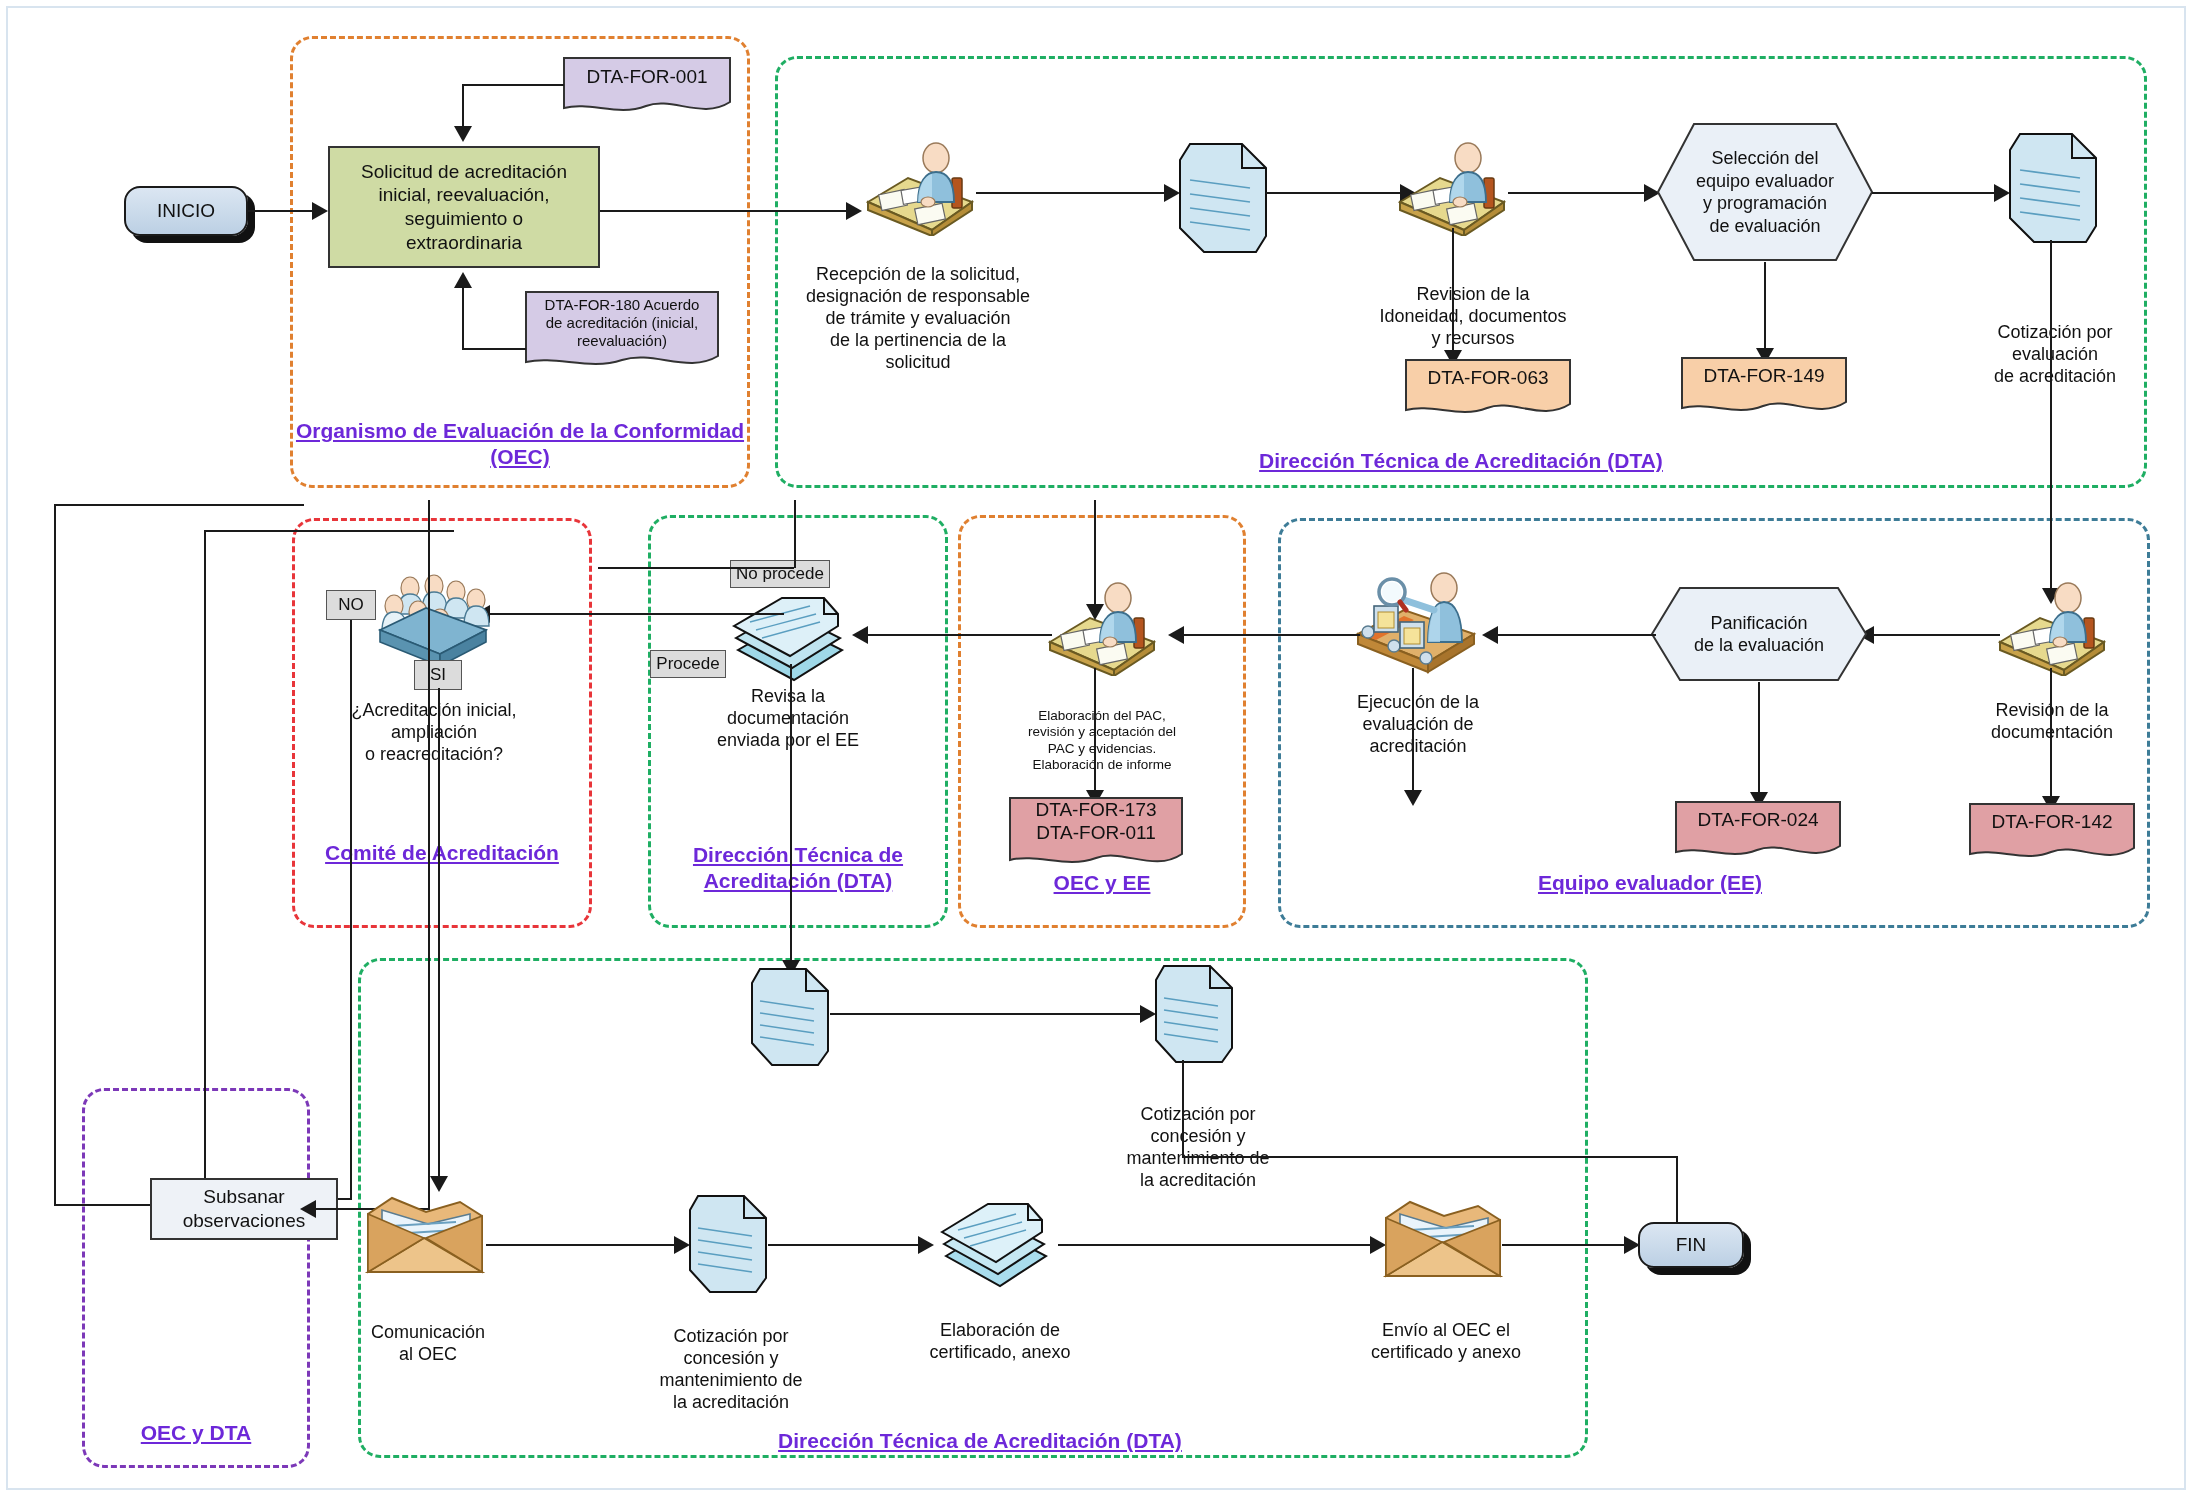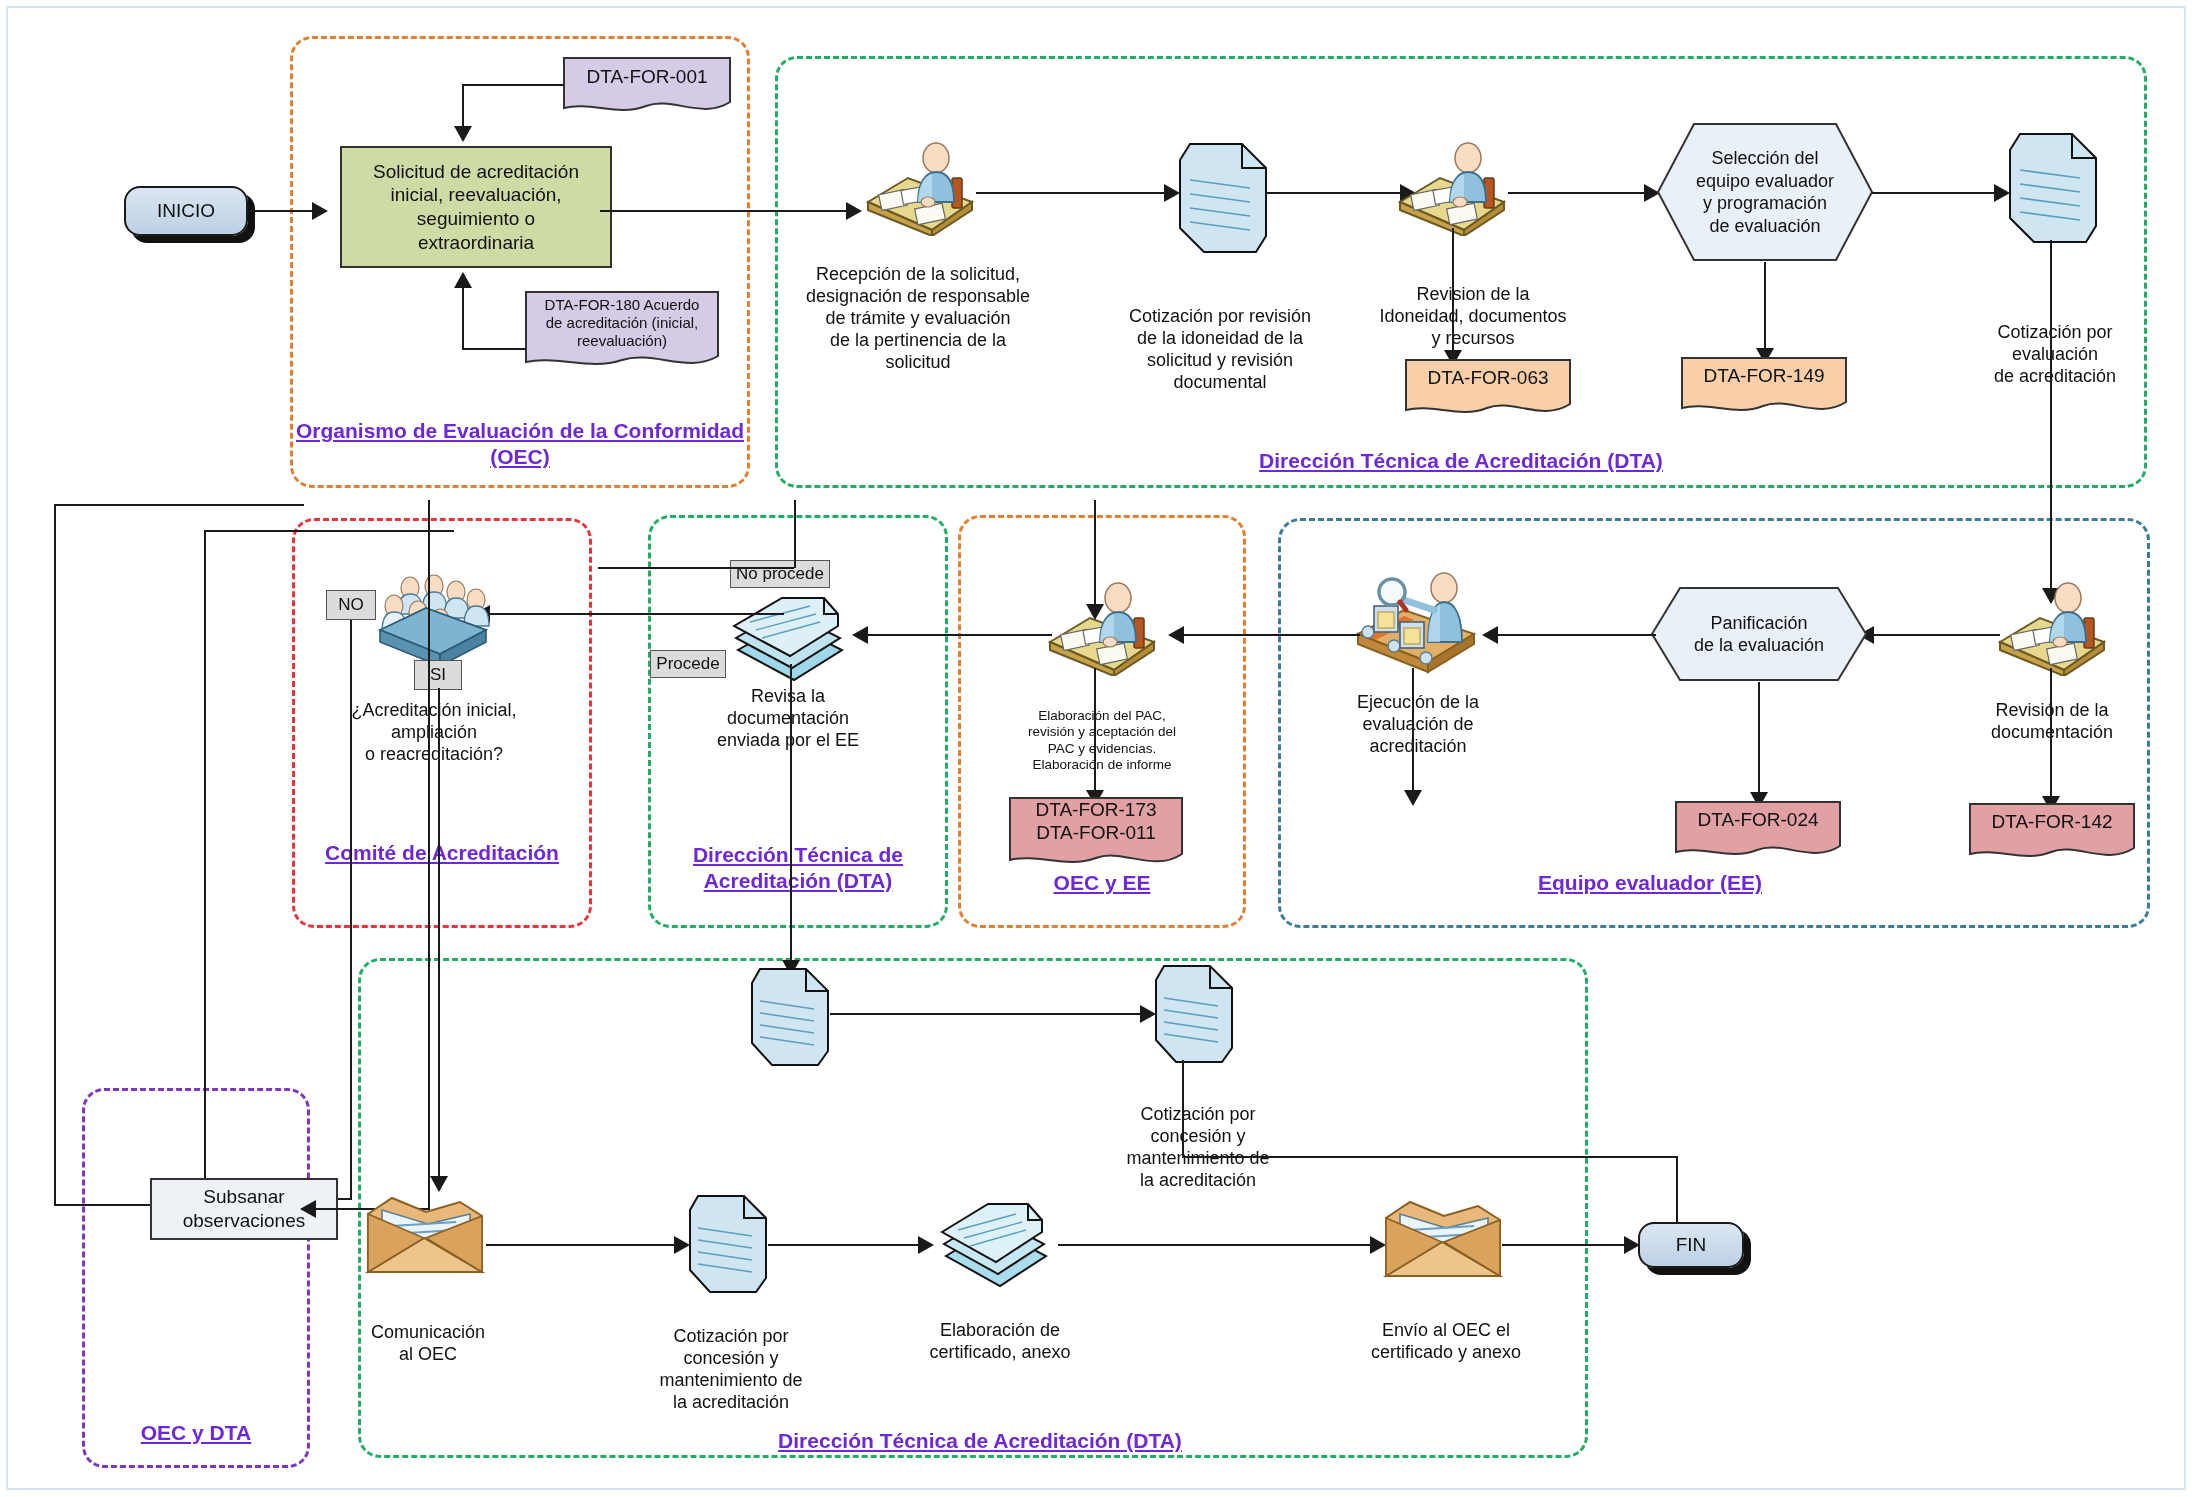--- a/index.html
+++ b/index.html
@@ -85,21 +85,21 @@
   <div class="lane-label" style="left:82px;top:1420px;width:228px;">OEC y DTA</div>
 
   <div class="lane" style="left:358px;top:958px;width:1230px;height:500px;border-color:#1fae63;"></div>
   <div class="lane-label" style="left:600px;top:1428px;width:760px;">Dirección Técnica de Acreditación (DTA)</div>
 
   <div class="terminator" style="left:124px;top:186px;width:124px;height:50px;">INICIO</div>
 
   <div class="ln lnh" style="left:248px;top:210px;width:68px;"></div>
   <div class="arw arw-r" style="left:312px;top:202px;"></div>
 
-  <div class="process proc-green" style="left:340px;top:146px;width:272px;height:122px;">Solicitud de acreditación
+  <div class="process proc-green" style="left:328px;top:146px;width:272px;height:122px;">Solicitud de acreditación
 inicial, reevaluación,
 seguimiento o
 extraordinaria</div>
 
   <div class="formw" style="left:562px;top:56px;width:170px;height:62px;">
     <svg width="170" height="62" viewBox="0 0 170 62">
       <path d="M2,2 H168 V46 C140,64 110,40 84,50 C56,61 28,45 2,52 Z" fill="#d5cbe6" stroke="#333" stroke-width="2"></path>
     </svg>
     <div class="ftext" style="top:10px;">DTA-FOR-001</div>
   </div>
@@ -151,24 +151,20 @@
       <path d="M14,4 H66 L90,28 V96 L80,112 H28 L4,88 V20 Z" fill="#cfe6f2" stroke="#111" stroke-width="2"></path>
       <path d="M66,4 L66,28 L90,28" fill="none" stroke="#111" stroke-width="2"></path>
       <g stroke="#5a9ec0" stroke-width="1.6">
         <line x1="14" y1="40" x2="74" y2="48"></line>
           <line x1="14" y1="54" x2="74" y2="62"></line>
         <line x1="14" y1="68" x2="74" y2="76"></line>
           <line x1="14" y1="82" x2="74" y2="90"></line>
       </g>
     </svg>
   </div>
-  <div class="txt" style="left:1088px;top:306px;width:264px;">Cotización por revisión
-de la idoneidad de la
-solicitud y revisión
-documental</div>
 
   <div class="ln lnh" style="left:1266px;top:192px;width:140px;"></div>
   <div class="arw arw-r" style="left:1400px;top:184px;"></div>
 
   <div class="icon" style="left:1392px;top:140px;width:120px;height:96px;">
     <svg width="120" height="96" viewBox="0 0 120 96">
       <polygon points="8,62 48,38 112,62 72,90" fill="#e6d98e" stroke="#6a5a22" stroke-width="2"></polygon>
       <polygon points="8,62 8,70 72,96 72,90" fill="#c8a24a" stroke="#6a5a22" stroke-width="2"></polygon>
       <polygon points="112,62 112,70 72,96 72,90" fill="#b58d38" stroke="#6a5a22" stroke-width="2"></polygon>
       <rect x="92" y="38" width="10" height="30" rx="2" fill="#b5551f" stroke="#6a3a12" stroke-width="1.5"></rect>

